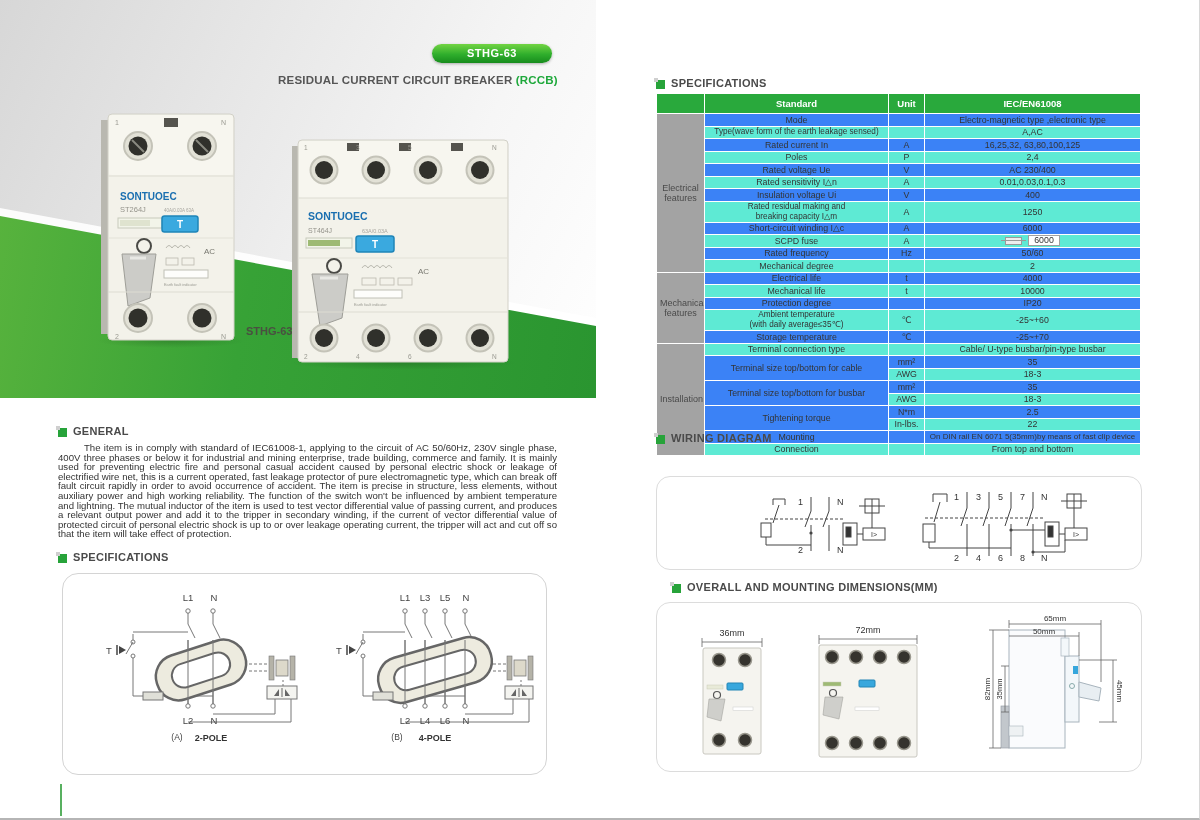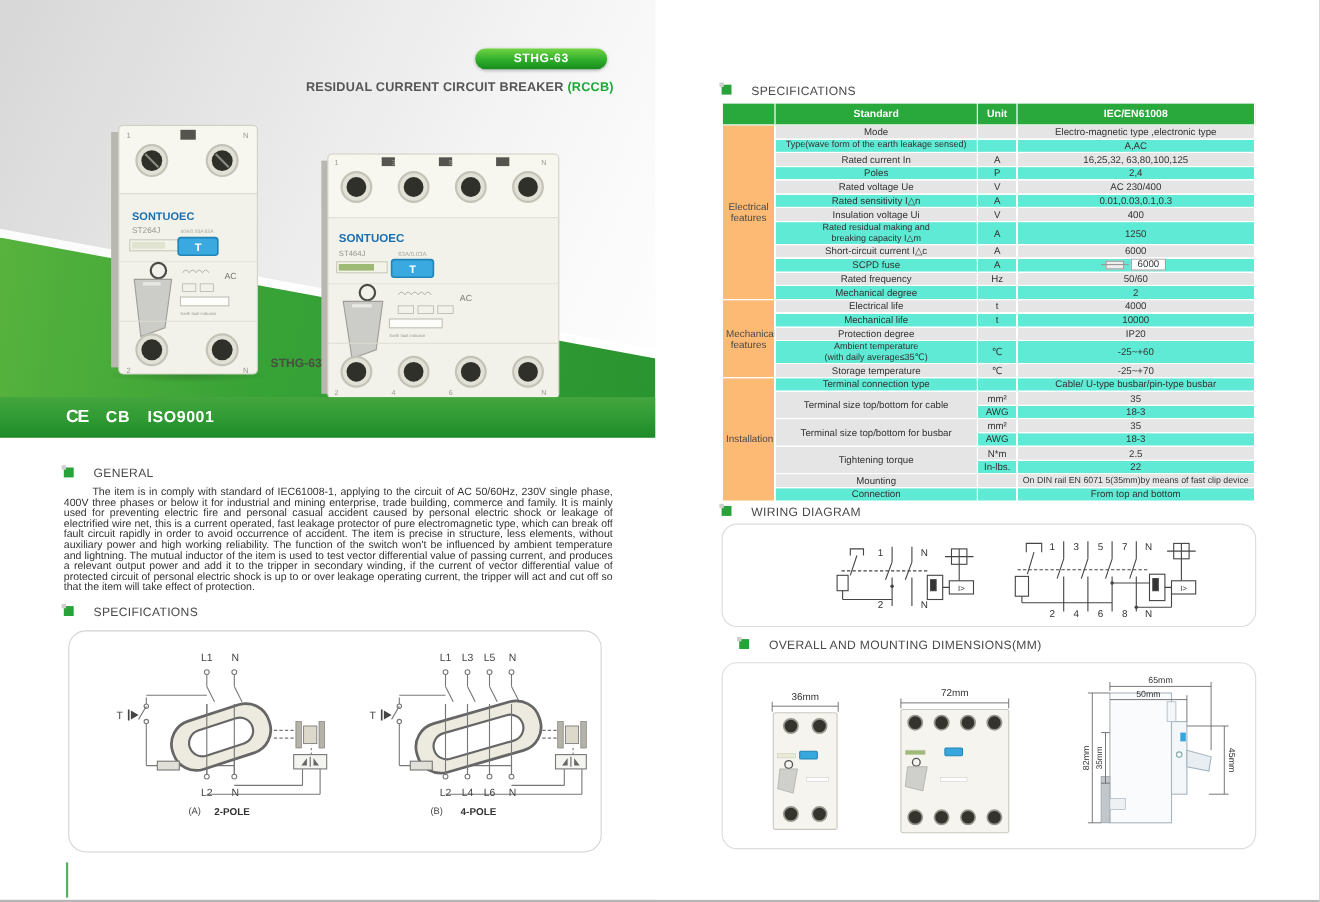--- a/index.html
+++ b/index.html
@@ -26,45 +26,45 @@
                text-align:center;line-height:19px;letter-spacing:.5px;}
   .product-title{position:absolute;left:268px;top:74px;width:300px;text-align:center;
                  font-size:11.5px;font-weight:bold;color:#565656;letter-spacing:.2px;}
   .title-accent{color:#1ea83b;}
   .prod-2p{position:absolute;left:100px;top:112px;width:138px;height:230px;}
   .prod-4p{position:absolute;left:292px;top:138px;width:220px;height:226px;}
   .prod-shadow{position:absolute;background:radial-gradient(ellipse at center,rgba(20,60,20,.25),rgba(0,0,0,0) 70%);}
   .sh2{left:96px;top:334px;width:150px;height:14px;}
   .sh4{left:288px;top:356px;width:230px;height:14px;}
   .photo-caption{position:absolute;left:246px;top:325px;font-size:11px;font-weight:bold;color:#4a4f41;}
-  .sec-head{position:absolute;display:flex;align-items:flex-start;gap:18px;
-            font-size:11px;font-weight:normal;color:#4a4a4a;letter-spacing:.3px;}
+  .sec-head{position:absolute;display:flex;align-items:flex-end;gap:6px;
+            font-size:11px;font-weight:bold;color:#4a4a4a;letter-spacing:.3px;}
   .bullet{width:9px;height:9px;background:#27a33a;position:relative;flex:0 0 auto;}
   .bullet::before{content:"";position:absolute;left:-2px;top:-2px;width:4px;height:4px;background:#cfcfcf;}
   .gh{left:58px;top:425px;}
   .shl{left:58px;top:551px;}
   .general-body{position:absolute;left:58px;top:443px;width:499px;margin:0;
                 font-size:9.6px;line-height:9.6px;text-align:justify;color:#333;text-indent:26px;}
   .circuit-box{position:absolute;left:62px;top:573px;width:483px;height:200px;
                border:1px solid #d4d4d4;border-radius:16px;background:#fff;}
   .diag-a{position:absolute;left:30px;top:10px;}
   .diag-b{position:absolute;left:272px;top:10px;}
   
   .page-right{position:absolute;left:596px;top:0;width:604px;height:820px;background:#fff;}
   .rsh{left:60px;top:77px;}
-  .wh{left:60px;top:460px;}
+  .wh{left:60px;top:432px;}
   .dh{left:76px;top:581px;}
   .spec-table{position:absolute;left:60px;top:93px;width:484px;border-collapse:collapse;table-layout:fixed;}
   .spec-table th{background:#29a93c;color:#fff;font-size:9.5px;font-weight:bold;height:19px;
                  border:1px solid #fff;padding:0 2px;}
   .spec-table td{border:1px solid #fff;font-size:8.8px;text-align:center;color:#333;
                  padding:0 3px;line-height:10px;white-space:pre-line;height:11.5px;overflow:hidden;}
   .spec-table td.rg{background:#5eead4;}
-  .spec-table td.rw{background:#e5e5e5;}
-  .spec-table td.gcol{background:#fdba74;font-size:9px;color:#4a4a4a;}
+  .spec-table td.rw{background:#3b82f6;}
+  .spec-table td.gcol{background:#a3a3a3;font-size:9px;color:#4a4a4a;}
   .spec-table td.gsep{border-top:1px solid #bdbdbd;}
   .fuse-glyph{display:inline-block;width:15px;height:6px;border:1px solid #9a9a9a;background:#eee;
               position:relative;vertical-align:middle;margin-right:6px;}
   .fuse-glyph::before{content:"";position:absolute;left:-5px;right:-5px;top:2px;height:1px;background:#9a9a9a;}
   .fuse-box{display:inline-block;border:1px solid #a0a0a0;background:#fff;padding:0 5px;line-height:9px;}
   .wiring-box{position:absolute;left:60px;top:476px;width:484px;height:92px;
               border:1px solid #dcdcdc;border-radius:14px;background:#fff;}
   .dims-box{position:absolute;left:60px;top:602px;width:484px;height:168px;
             border:1px solid #dcdcdc;border-radius:14px;background:#fff;}
   .wd1{position:absolute;left:88px;top:12px;}
@@ -193,25 +193,20 @@
         <text x="200" y="221" font-size="6.5" fill="#9a9a92">N</text>
       </svg>
 
       <div class="photo-caption">STHG-63</div>
 
       <div class="model-badge">STHG-63</div>
       <div class="product-title">
         <span>RESIDUAL CURRENT CIRCUIT BREAKER </span><span class="title-accent">(RCCB)</span>
       </div>
 
-      <div class="cert-band">
-        <span class="ce">CE</span>
-        <span>CB</span>
-        <span>ISO9001</span>
-      </div>
     </div>
 
     <div class="sec-head gh">
       <span class="bullet"></span>
       <span>GENERAL</span>
     </div>
     <p class="general-body">The item is in comply with standard of IEC61008-1, applying to the circuit of AC 50/60Hz, 230V single phase, 400V three phases or below it for industrial and mining enterprise, trade building, commerce and family. It is mainly used for preventing electric fire and personal casual accident caused by personal electric shock or leakage of electrified wire net, this is a current operated, fast leakage protector of pure electromagnetic type, which can break off fault circuit rapidly in order to avoid occurrence of accident. The item is precise in structure, less elements,  without auxiliary power and high working reliability. The function of the switch won't be influenced by ambient temperature  and lightning. The mutual inductor of the item is used to test vector differential value of passing current, and produces a relevant output power and add it to the tripper in secondary winding, if the current of vector differential value of protected circuit of personal electric shock is up to or over leakage operating current, the tripper will act and cut off so that the item will take effect of protection.</p>
 
     <div class="sec-head shl">
       <span class="bullet"></span>
@@ -405,21 +400,21 @@
             <td class="rw">V</td>
             <td class="rw">400</td>
           </tr>
           <tr>
             <td class="rg" style="font-size: 8.2px;">Rated residual making and
 breaking capacity I△m</td>
             <td class="rg">A</td>
             <td class="rg">1250</td>
           </tr>
           <tr>
-            <td class="rw">Short-circuit current I△c</td>
+            <td class="rw">Short-circuit winding I△c</td>
             <td class="rw">A</td>
             <td class="rw">6000</td>
           </tr>
           <tr>
             <td class="rg">SCPD fuse</td>
             <td class="rg">A</td>
             <td class="rg"><span class="fuse-glyph"></span><span class="fuse-box">6000</span></td>
           </tr>
           <tr>
             <td class="rw">Rated frequency</td>

